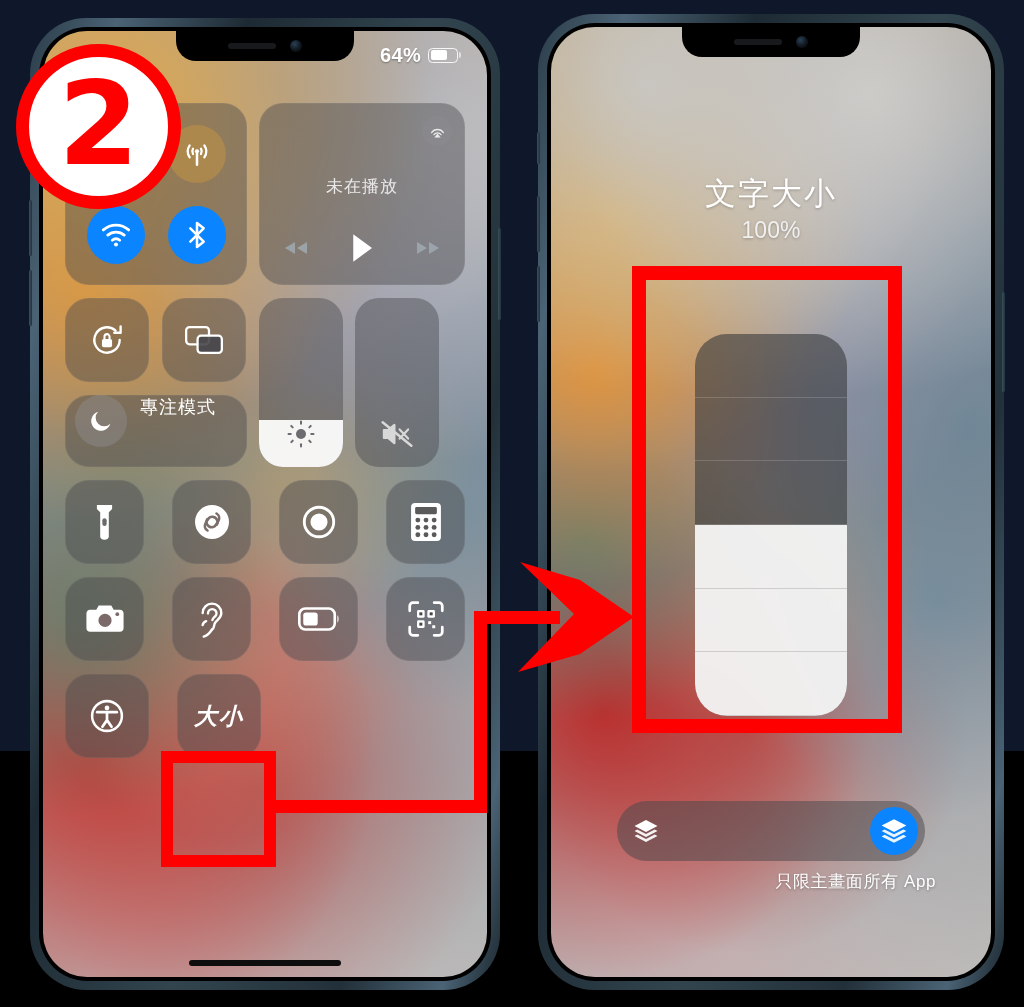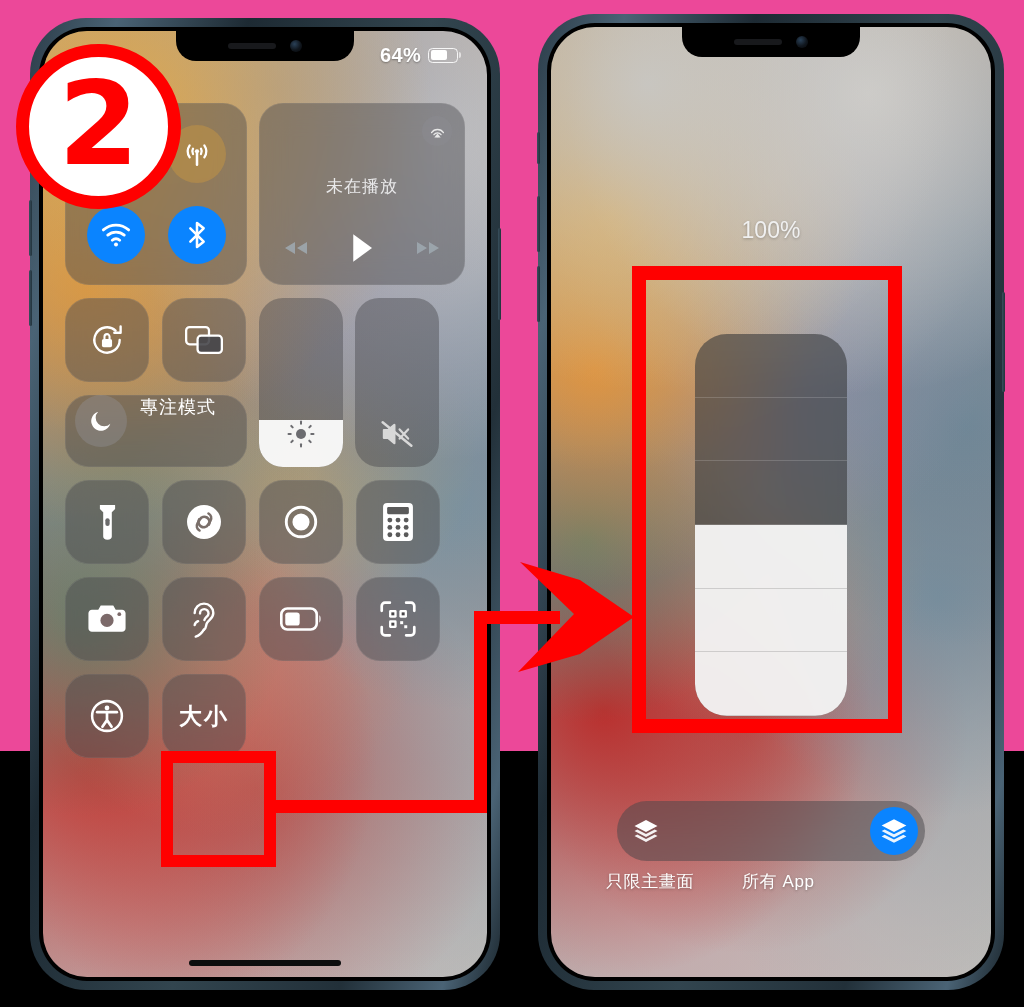--- a/index.html
+++ b/index.html
@@ -1,18 +1,18 @@
 <!DOCTYPE html>
 <html><head>
 <meta charset="utf-8">
 <style>
   html,body{margin:0;padding:0;background:#000;}
   body{width:1024px;height:1007px;overflow:hidden;font-family:"Liberation Sans","DejaVu Sans",sans-serif;}
 
-  .stage{position:relative;width:1024px;height:751px;background:#ec4899;}
+  .stage{position:relative;width:1024px;height:751px;background:#0f172a;}
 
   
   .phone{position:absolute;border-radius:56px;
     background:linear-gradient(105deg,#2c3d49 0%,#4a6375 12%,#1d2a33 30%,#32454f 55%,#223039 78%,#4a6375 92%,#1b262d 100%);
     padding:9px;box-sizing:border-box;}
   .phone-inner{position:relative;width:100%;height:100%;border-radius:48px;background:#000;
     box-sizing:border-box;padding:4px;}
   .screen{position:relative;width:100%;height:100%;border-radius:44px;overflow:hidden;background:#1a1a1a;}
 
   .phone-left{left:30px;top:18px;width:470px;height:972px;}
@@ -119,21 +119,21 @@
 
   
   .vslider{width:84px;height:169px;border-radius:24px;overflow:hidden;position:relative;
     background:rgba(70,70,74,.44);}
   .vslider .fill{position:absolute;left:0;right:0;bottom:0;background:rgba(255,255,255,.93);}
   .vslider .gl{position:absolute;left:0;right:0;bottom:18px;display:flex;justify-content:center;}
 
   .gridtile{width:84px;height:84px;}
 
   
-  .icrow{display:flex;gap:13px;margin-bottom:13px;}
+  .icrow{display:flex;gap:28px;margin-bottom:13px;font-style:italic;}
 
   
   .ts-title{position:absolute;top:146px;left:0;right:0;text-align:center;color:#fff;
     font-size:31px;font-weight:400;letter-spacing:2px;z-index:16;text-shadow:0 1px 3px rgba(0,0,0,.25);}
   .ts-pct{position:absolute;top:190px;left:0;right:0;text-align:center;color:#f0f0f0;
     font-size:23px;z-index:16;text-shadow:0 1px 3px rgba(0,0,0,.25);}
 
   .ts-slider{position:absolute;left:50%;transform:translateX(-50%);top:307px;
     width:152px;height:382px;border-radius:32px;overflow:hidden;z-index:16;
     background:rgba(56,58,60,.60);backdrop-filter:blur(10px);
@@ -144,21 +144,21 @@
 
   
   .scope{position:absolute;left:50%;transform:translateX(-50%);bottom:116px;
     width:308px;height:60px;border-radius:30px;z-index:16;
     background:rgba(70,70,74,.50);backdrop-filter:blur(12px);
     display:flex;align-items:center;justify-content:space-between;padding:0 7px;box-sizing:border-box;}
   .scope-left{width:44px;height:44px;display:flex;align-items:center;justify-content:center;}
   .scope-knob{width:48px;height:48px;border-radius:50%;background:#0a84ff;
     display:flex;align-items:center;justify-content:center;}
   .scope-labels{position:absolute;left:50%;transform:translateX(-50%);bottom:84px;
-    width:330px;display:flex;justify-content:flex-start;z-index:16;gap:48px;}
+    width:330px;display:flex;justify-content:flex-end;z-index:16;}
   .scope-labels span{color:#fff;font-size:17px;letter-spacing:.6px;text-shadow:0 1px 3px rgba(0,0,0,.3);}
 
   
   .homebar{position:absolute;bottom:11px;left:50%;transform:translateX(-50%);
     width:152px;height:6px;border-radius:3px;background:#0d0d0d;z-index:22;}
 
   
   .ann-box{position:absolute;border:14px solid #ff0000;box-sizing:border-box;z-index:60;}
   .ann-box.thin{border-width:12px;}
   .ann-line{position:absolute;background:#ff0000;z-index:59;}
@@ -431,20 +431,21 @@
 
     <div class="phone-inner">
       <div class="screen">
 
         <div class="wall wall-r"></div>
         <div class="notch">
           <div class="speaker"></div>
           <div class="frontcam"></div>
         </div>
 
+        <div class="ts-title">文字大小</div>
         <div class="ts-pct">100%</div>
 
         <div class="ts-slider">
           <div class="ts-seg"></div>
           <div class="ts-seg"></div>
           <div class="ts-seg"></div>
           <div class="ts-seg on"></div>
           <div class="ts-seg on"></div>
           <div class="ts-seg on"></div>
         </div>

